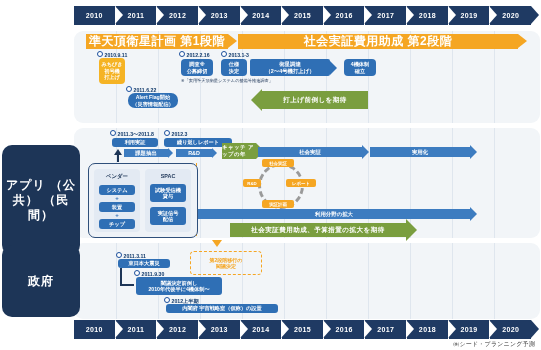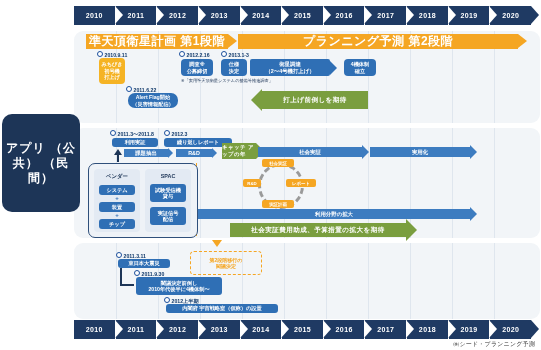--- a/index.html
+++ b/index.html
@@ -180,21 +180,21 @@
       <div class="vgrid" style="left:168px;"></div>
     <div class="vgrid" style="left:210px;"></div>
       <div class="vgrid" style="left:252px;"></div>
     <div class="vgrid" style="left:294px;"></div>
       <div class="vgrid" style="left:336px;"></div>
     <div class="vgrid" style="left:378px;"></div>
       <div class="vgrid" style="left:420px;"></div>
   </div>
 
   <div class="banner" style="left:86px;top:34px;width:142px;">準天頂衛星計画 第1段階</div>
-  <div class="banner" style="left:238px;top:34px;width:280px;">プランニング予測 第2段階</div>
+  <div class="banner" style="left:238px;top:34px;width:280px;">社会実証費用助成 第2段階</div>
 
   <div class="date" style="left:97px;top:51px;"><span class="dot"></span><span>2010.9.11</span></div>
   <div class="date" style="left:126px;top:86px;"><span class="dot"></span><span>2011.6.22</span></div>
   <div class="date" style="left:179px;top:51px;"><span class="dot"></span><span>2012.2.16</span></div>
   <div class="date" style="left:221px;top:51px;"><span class="dot"></span><span>2013.1-3</span></div>
 
   <div class="bx yellow" style="left:99px;top:58px;width:26px;height:26px;">みちびき
 初号機
 打上げ</div>
   <div class="bx blue" style="left:128px;top:93px;width:50px;height:15px;border-radius:7px;">Alert Flag開始
@@ -216,21 +216,21 @@
       <div class="vgrid" style="left:84px;"></div>
     <div class="vgrid" style="left:126px;"></div>
       <div class="vgrid" style="left:168px;"></div>
     <div class="vgrid" style="left:210px;"></div>
       <div class="vgrid" style="left:252px;"></div>
     <div class="vgrid" style="left:294px;"></div>
       <div class="vgrid" style="left:336px;"></div>
     <div class="vgrid" style="left:378px;"></div>
       <div class="vgrid" style="left:420px;"></div>
   </div>
-  <div class="rowlabel" style="top:114px;height:98px;">アプリ
+  <div class="rowlabel" style="top:145px;height:110px;">アプリ
 （公共）
 （民間）</div>
 
   <div class="date" style="left:110px;top:130px;"><span class="dot"></span><span>2011.3〜2011.8</span></div>
   <div class="date" style="left:164px;top:130px;"><span class="dot"></span><span>2012.3</span></div>
 
   <div class="bx blue" style="left:112px;top:138px;width:46px;height:9px;">利用実証</div>
   <div class="bx blue" style="left:164px;top:138px;width:68px;height:9px;">繰り返しレポート</div>
   <div class="arrowbar sm" style="left:124px;top:149px;width:44px;height:8px;">課題抽出</div>
   <div class="arrowbar sm" style="left:176px;top:149px;width:36px;height:8px;">R&amp;D</div>
@@ -277,20 +277,21 @@
       <div class="vgrid" style="left:84px;"></div>
     <div class="vgrid" style="left:126px;"></div>
       <div class="vgrid" style="left:168px;"></div>
     <div class="vgrid" style="left:210px;"></div>
       <div class="vgrid" style="left:252px;"></div>
     <div class="vgrid" style="left:294px;"></div>
       <div class="vgrid" style="left:336px;"></div>
     <div class="vgrid" style="left:378px;"></div>
       <div class="vgrid" style="left:420px;"></div>
   </div>
+  <div class="rowlabel" style="top:245px;height:72px;">政府</div>
 
   <div class="date" style="left:116px;top:252px;"><span class="dot"></span><span>2011.3.11</span></div>
   <div class="bx blue" style="left:118px;top:259px;width:52px;height:9px;">東日本大震災</div>
 
   <div class="date" style="left:134px;top:270px;"><span class="dot"></span><span>2011.9.30</span></div>
   <div class="bx blue" style="left:136px;top:277px;width:86px;height:18px;">閣議決定前倒し
 2010年代後半に4機体制〜</div>
   <div class="conn" style="left:120px;top:268px;width:1.5px;height:18px;"></div>
   <div class="conn" style="left:120px;top:284px;width:14px;height:1.5px;"></div>
 

